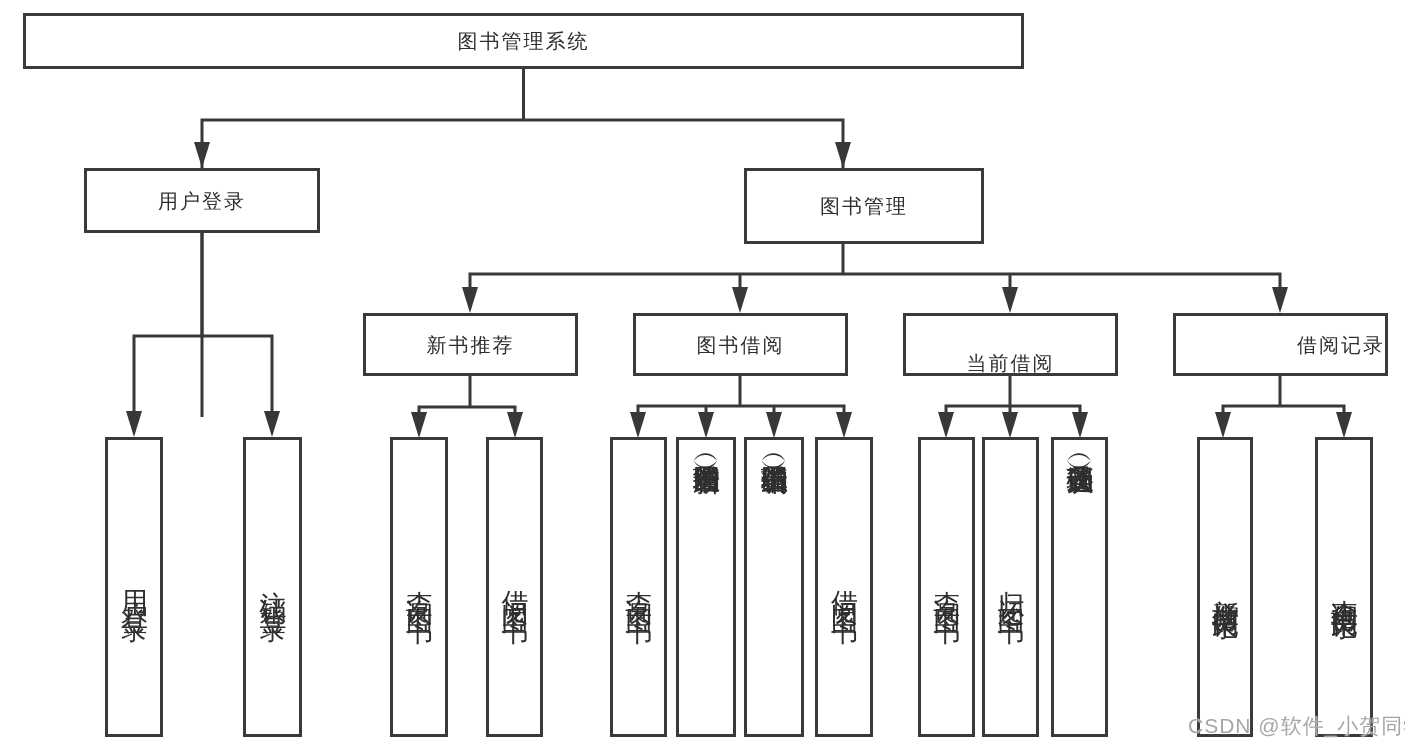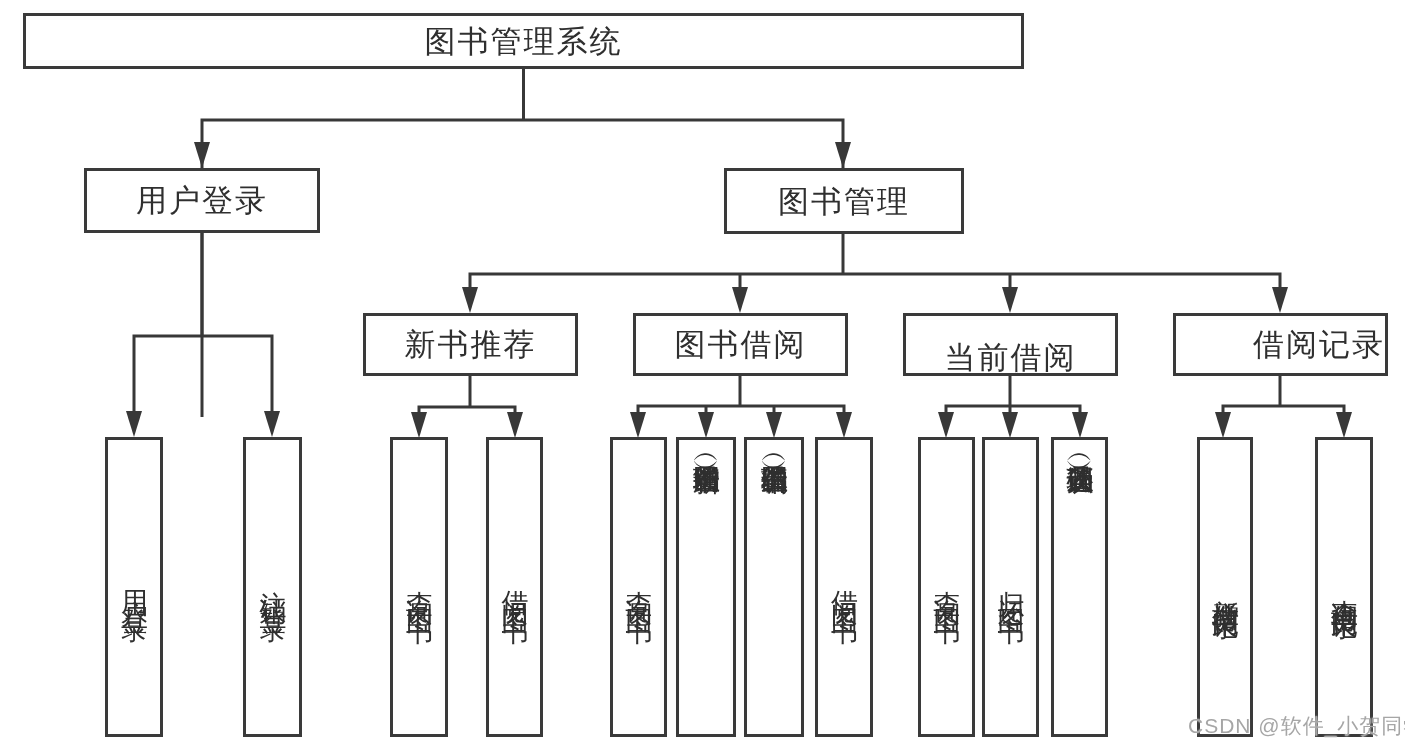--- a/index.html
+++ b/index.html
@@ -6,21 +6,21 @@
   .canvas {
     position:relative; width:1405px; height:747px; background:#ffffff;
     font-family:"Liberation Sans", sans-serif; overflow:hidden;
   }
   svg.connectors { position:absolute; left:0; top:0; width:1405px; height:747px; }
   .box {
     position:absolute; box-sizing:border-box; background:#ffffff;
     border:3px solid #3a3a3a; color:#2f2f2f;
     display:flex; align-items:center; justify-content:center;
   }
-  .h-box span { font-size:31px; letter-spacing:2px; white-space:nowrap; line-height:1; }
+  .h-box span { font-size:20px; letter-spacing:2px; white-space:nowrap; line-height:1; }
   .v-box span {
     writing-mode:vertical-rl; text-orientation:mixed;
     font-size:27px; line-height:1; white-space:nowrap;
   }
   .sp-lg span { letter-spacing:9px; }
   .sp-md span { letter-spacing:3px; }
   .sp-0  span { letter-spacing:0; }
   .align-top { align-items:flex-start; }
   .align-top span { padding-top:5px; }
   .watermark {
@@ -93,21 +93,21 @@
     </g>
   </svg>
 
   <div class="box h-box" style="left:23px; top:13px; width:1001px; height:56px;">
     <span>图书管理系统</span>
   </div>
 
   <div class="box h-box" style="left:84px; top:168px; width:236px; height:65px;">
     <span>用户登录</span>
   </div>
-  <div class="box h-box" style="left:724px; top:168px; width:240px; height:66px;">
+  <div class="box h-box" style="left:744px; top:168px; width:240px; height:76px;">
     <span>图书管理</span>
   </div>
 
   <div class="box h-box" style="left:633px; top:313px; width:215px; height:63px;">
     <span>图书借阅</span>
   </div>
   <div class="box h-box" style="left:363px; top:313px; width:215px; height:63px;">
     <span>新书推荐</span>
   </div>
   <div class="box h-box" style="left:903px; top:313px; width:215px; height:63px;align-items:flex-end;">

